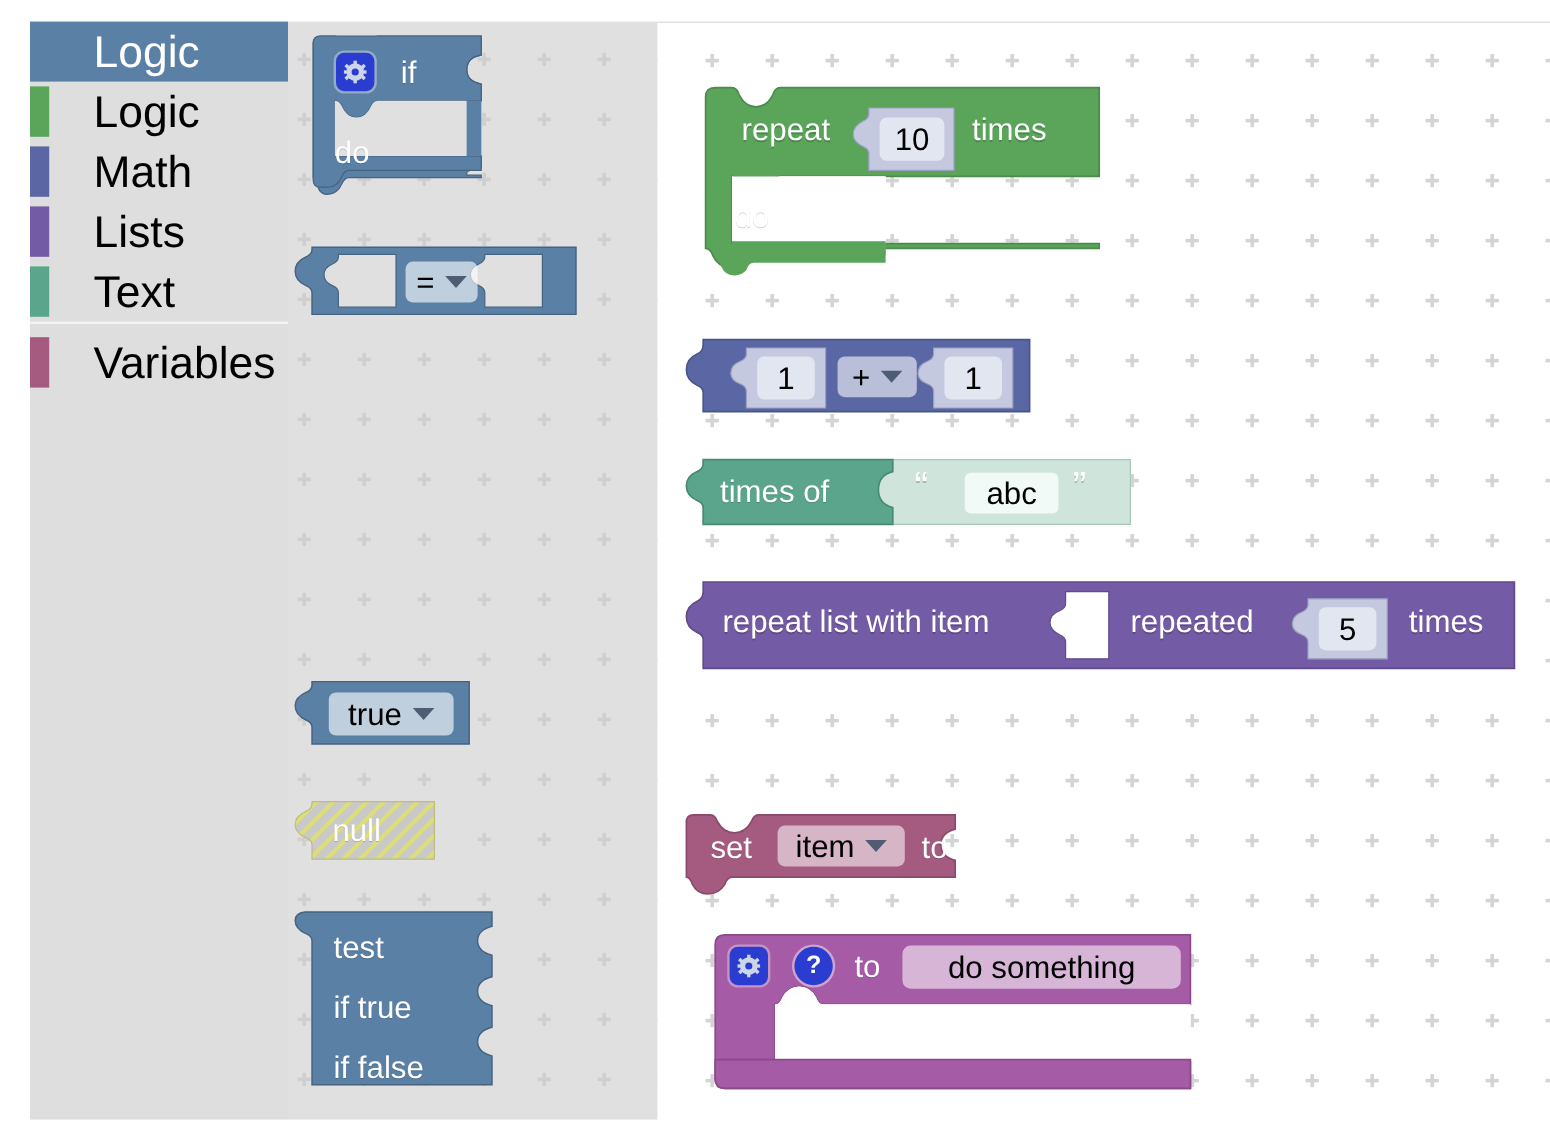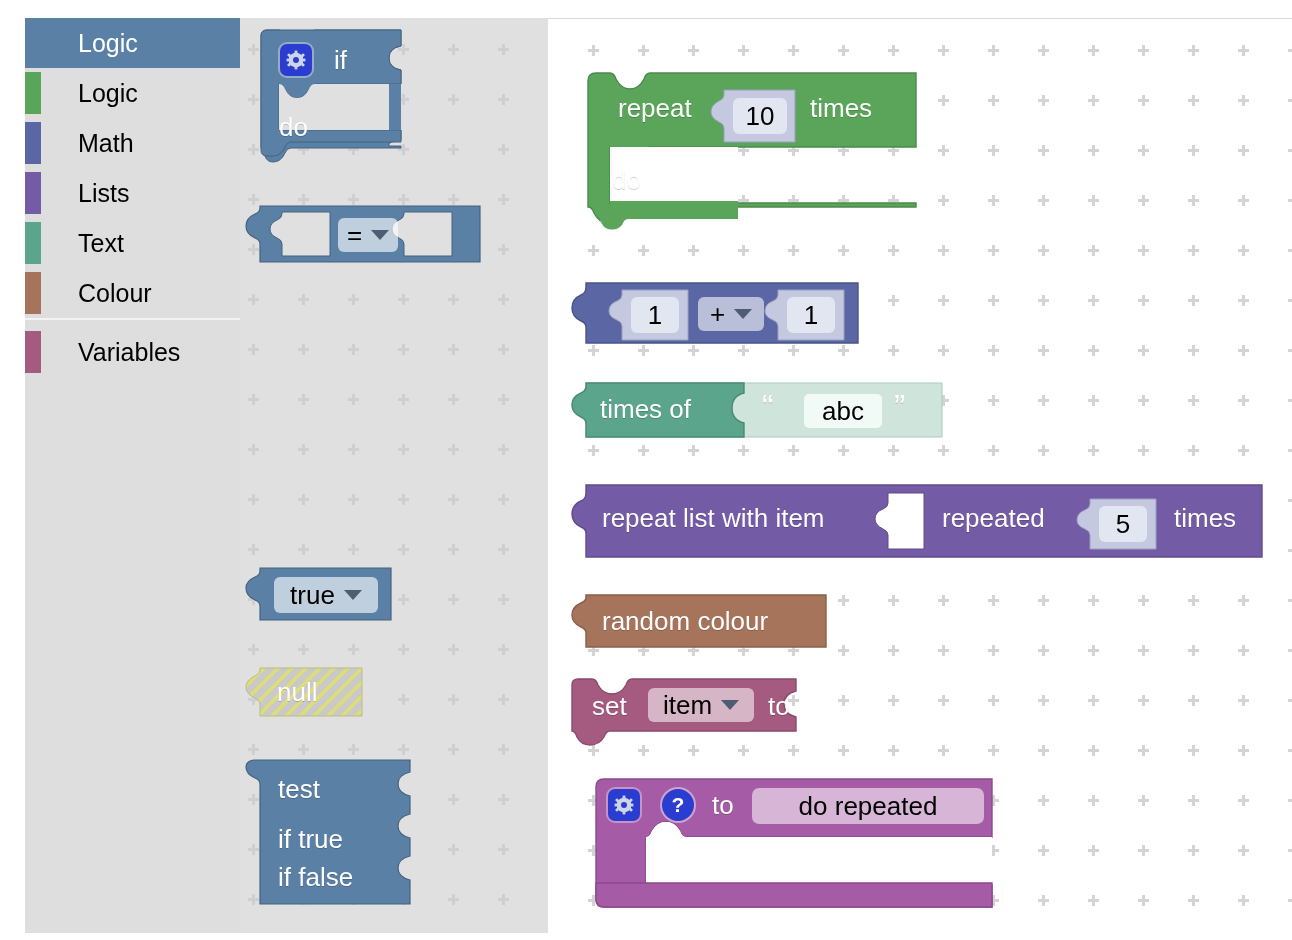--- a/index.html
+++ b/index.html
@@ -17,21 +17,21 @@
     background:#dedede;
   }
   .tox-row{
     position:relative;height:50px;display:flex;align-items:center;
     box-sizing:border-box;
   }
   .tox-swatch{
     position:absolute;left:0;top:4px;width:16px;height:42px;
   }
   .tox-label{
-    margin-left:53px;font-size:25px;color:#000;letter-spacing:0px;
+    margin-left:53px;font-size:37px;color:#000;letter-spacing:0px;
     line-height:1;
   }
   .tox-row.selected{background:#5b80a5;}
   .tox-row.selected .tox-label{color:#ffffff;}
   .tox-sep{height:7px;border-top:2px solid #f3f3f3;}
 
   
   #flyout{
     position:absolute;left:240px;top:18px;width:308px;height:915px;
     background:#e0e0e0;
@@ -114,24 +114,20 @@
   <div class="tox-row">
     <span class="tox-swatch" style="background:#745ba5"></span>
     <span class="tox-label">Lists</span>
   </div>
 
   <div class="tox-row">
     <span class="tox-swatch" style="background:#5ba58c"></span>
     <span class="tox-label">Text</span>
   </div>
 
-  <div class="tox-row">
-    <span class="tox-swatch" style="background:#a5745b"></span>
-    <span class="tox-label">Colour</span>
-  </div>
 
   <div class="tox-sep"></div>
 
   <div class="tox-row">
     <span class="tox-swatch" style="background:#a55b80"></span>
     <span class="tox-label">Variables</span>
   </div>
 
 </div>
 
@@ -344,21 +340,21 @@
   <div class="blk" style="left:12px;top:740px;">
     <svg width="175" height="160" viewBox="0 0 175 160">
       <path d="M8 2 L158 2
                L158 14 Q146 17 146 26 Q146 35 158 38 L158 56
                Q146 59 146 68 Q146 77 158 80 L158 98
                Q146 101 146 110 Q146 119 158 122 L158 146 L8 146
                L8 26 Q8 22 3 20 Q-6 16 -6 9 Q-6 3 2 2 Z" fill="#5b80a5" stroke="#45627f" stroke-width="1.2"></path>
     </svg>
     <span class="btext" style="left:26px;top:18px;">test</span>
     <span class="btext" style="left:26px;top:68px;">if true</span>
-    <span class="btext" style="left:26px;top:106px;">if false</span>
+    <span class="btext" style="left:26px;top:118px;">if false</span>
   </div>
 </div>
 
 <div id="workspace">
   <div id="wdots">
       <span class="dot " style="left:40px;top:26px"></span>
       <span class="dot " style="left:90px;top:26px"></span>
       <span class="dot " style="left:140px;top:26px"></span>
       <span class="dot " style="left:190px;top:26px"></span>
       <span class="dot " style="left:240px;top:26px"></span>
@@ -712,26 +708,20 @@
       <svg width="80" height="50" viewBox="0 0 80 50">
         <path d="M14 0 L80 0 L80 50 L14 50 L14 36 Q14 32 9 30 Q1 27 1 21 Q1 14 9 11 Q14 9 14 5 Z" fill="#c4c9e0" stroke="#9aa0c0" stroke-width="1"></path>
       </svg>
       <div class="field numfield" style="left:23px;top:7px;width:48px;height:36px;">
         <span>5</span>
       </div>
     </div>
     <span class="btext" style="left:602px;top:22px;">times</span>
   </div>
 
-  <div class="blk" style="left:24px;top:574px;">
-    <svg width="270" height="58" viewBox="0 0 270 58">
-      <path d="M14 2 L254 2 L254 54 L14 54 L14 40 Q14 36 9 34 Q0 30 0 22 Q0 14 9 10 Q14 8 14 4 Z" fill="#a5745b" stroke="#8a5f4a" stroke-width="1.4"></path>
-    </svg>
-    <span class="btext" style="left:30px;top:15px;">random colour</span>
-  </div>
 
   <div class="blk" style="left:24px;top:654px;">
     <svg width="260" height="72" viewBox="0 0 260 72">
       <path d="M0 12 Q0 6 6 6 L20 6 Q24 6 26 12 Q31 21 40 21 Q49 21 54 12 Q56 6 60 6 L224 6
                L224 18 Q212 21 212 31 Q212 41 224 44 L224 58 L38 58 Q34 58 32 64
                Q27 72 18 72 Q9 72 5 64 Q3 58 0 58 Z" fill="#a55b80" stroke="#8a4a6a" stroke-width="1.4"></path>
     </svg>
     <span class="btext" style="left:20px;top:20px;">set</span>
     <div class="field dd" style="left:76px;top:15px;width:106px;height:34px;background:rgba(255,255,255,.55);">
       <span>item</span>
@@ -766,16 +756,16 @@
           <rect x="14.8" y="11.6" width="2.8" height="5" transform="rotate(-45 16.2 14.1)"></rect>
         </g>
         <circle cx="10" cy="10" r="3" fill="#2b3dd1"></circle>
       </svg>
     </div>
     <div class="help" style="left:66px;top:14px;">
       <span>?</span>
     </div>
     <span class="btext" style="left:116px;top:17px;">to</span>
     <div class="field" style="left:156px;top:13px;width:232px;height:36px;background:rgba(255,255,255,.55);border-radius:7px;">
-      <span>do repeated</span>
+      <span>do something</span>
     </div>
   </div>
 </div>
 
 </body></html>

